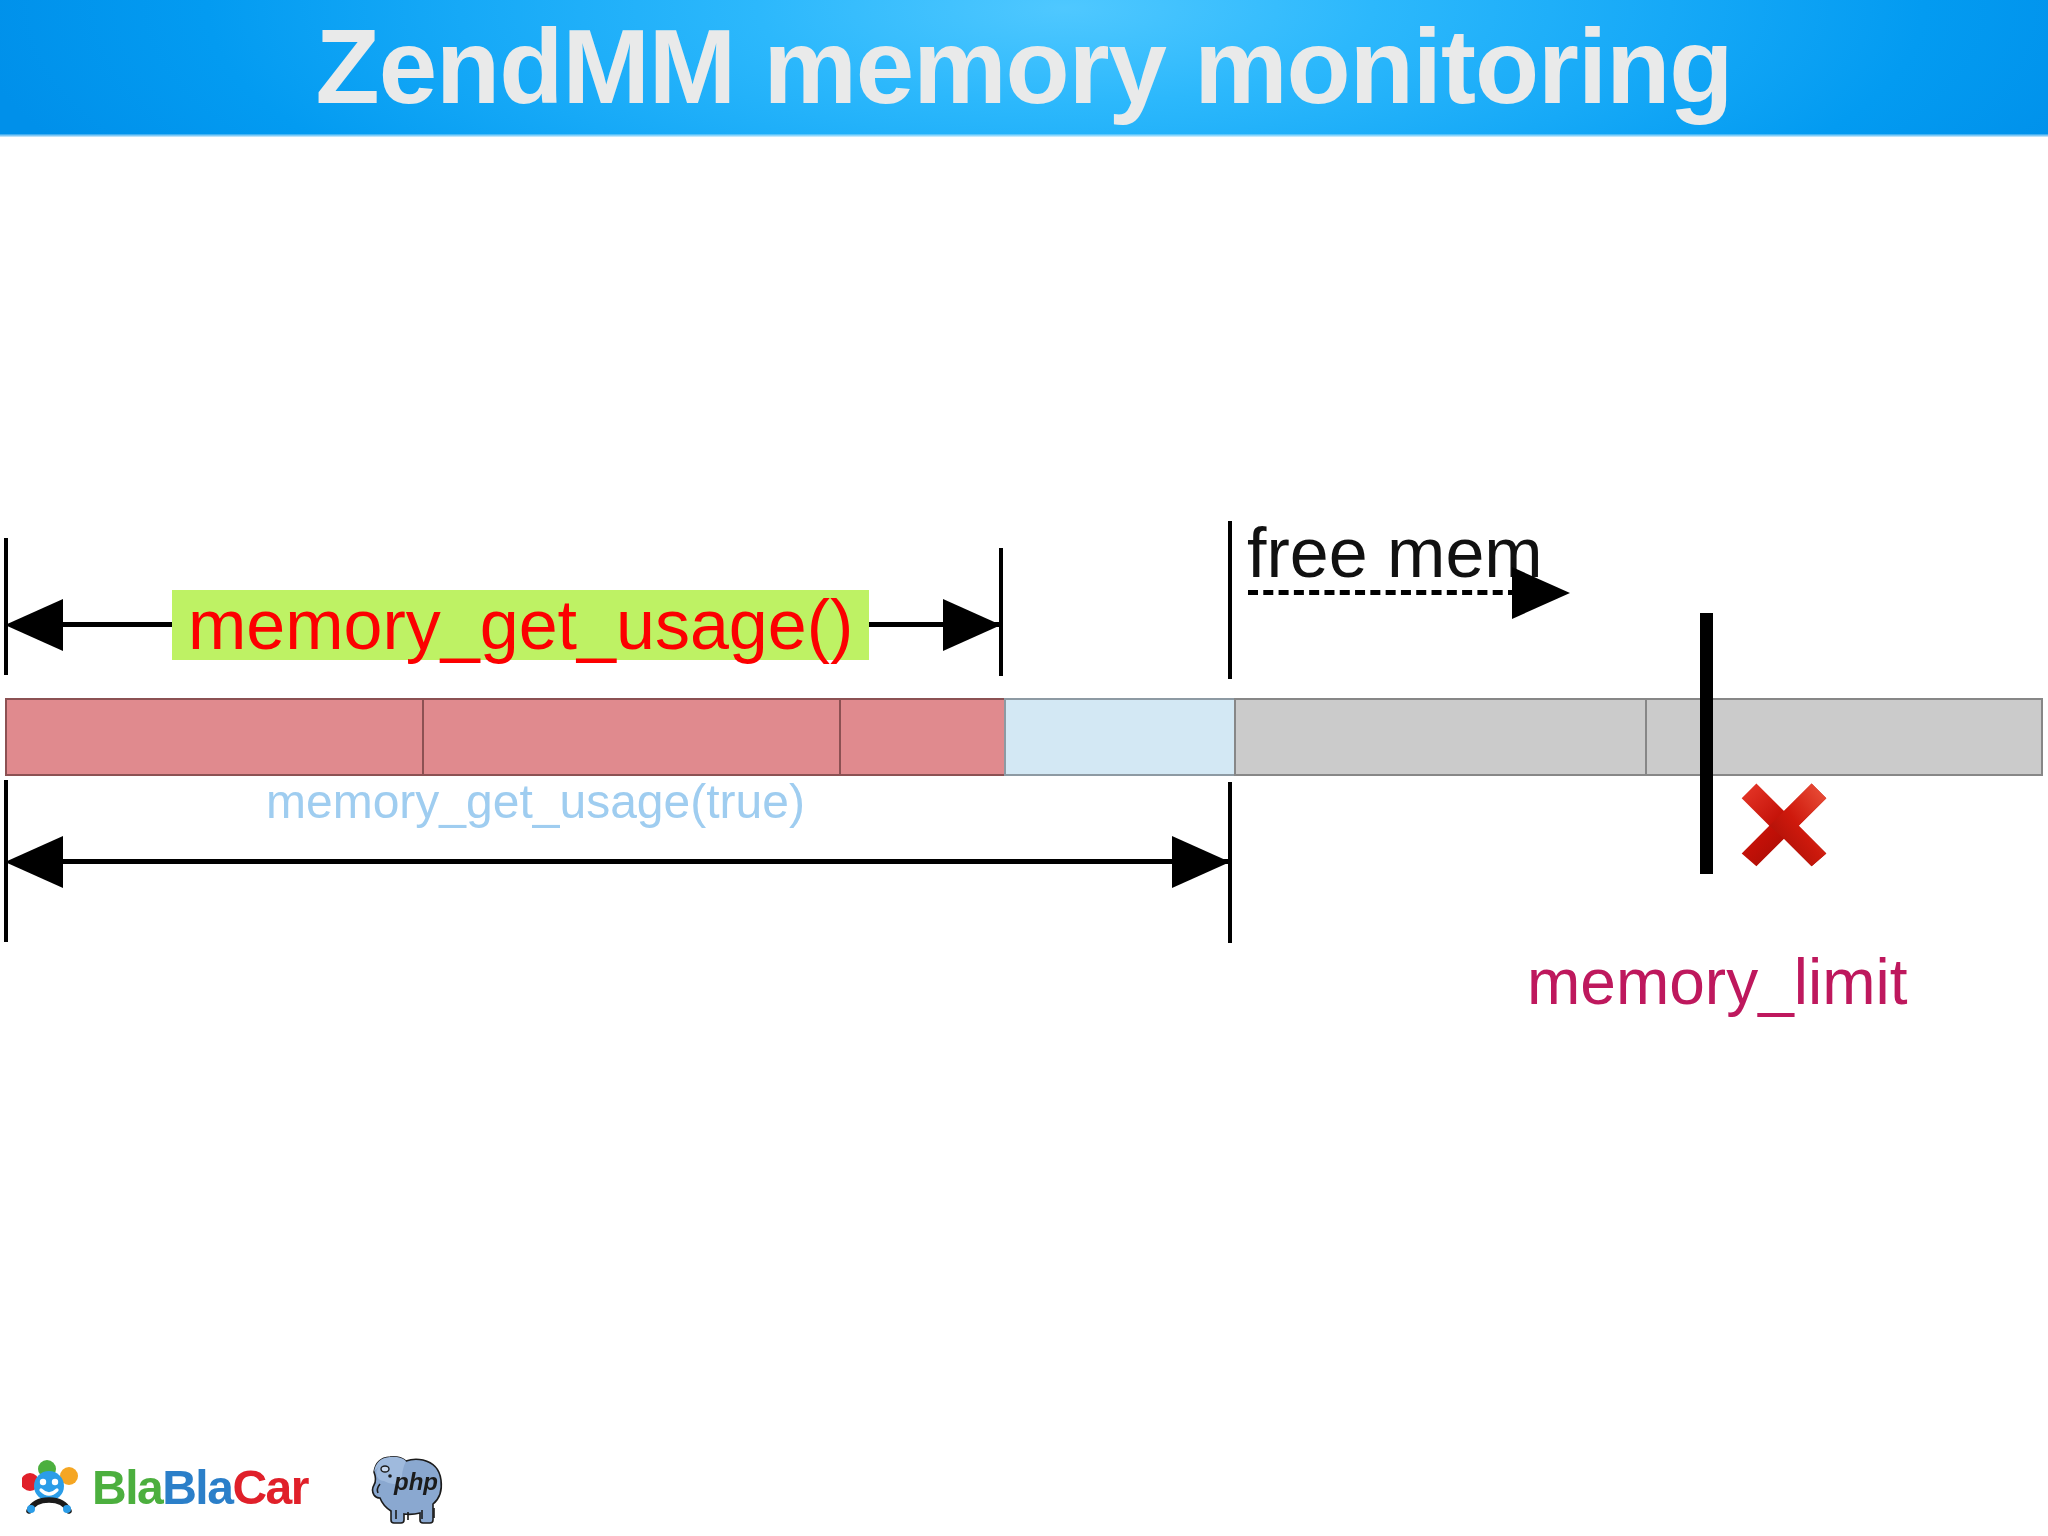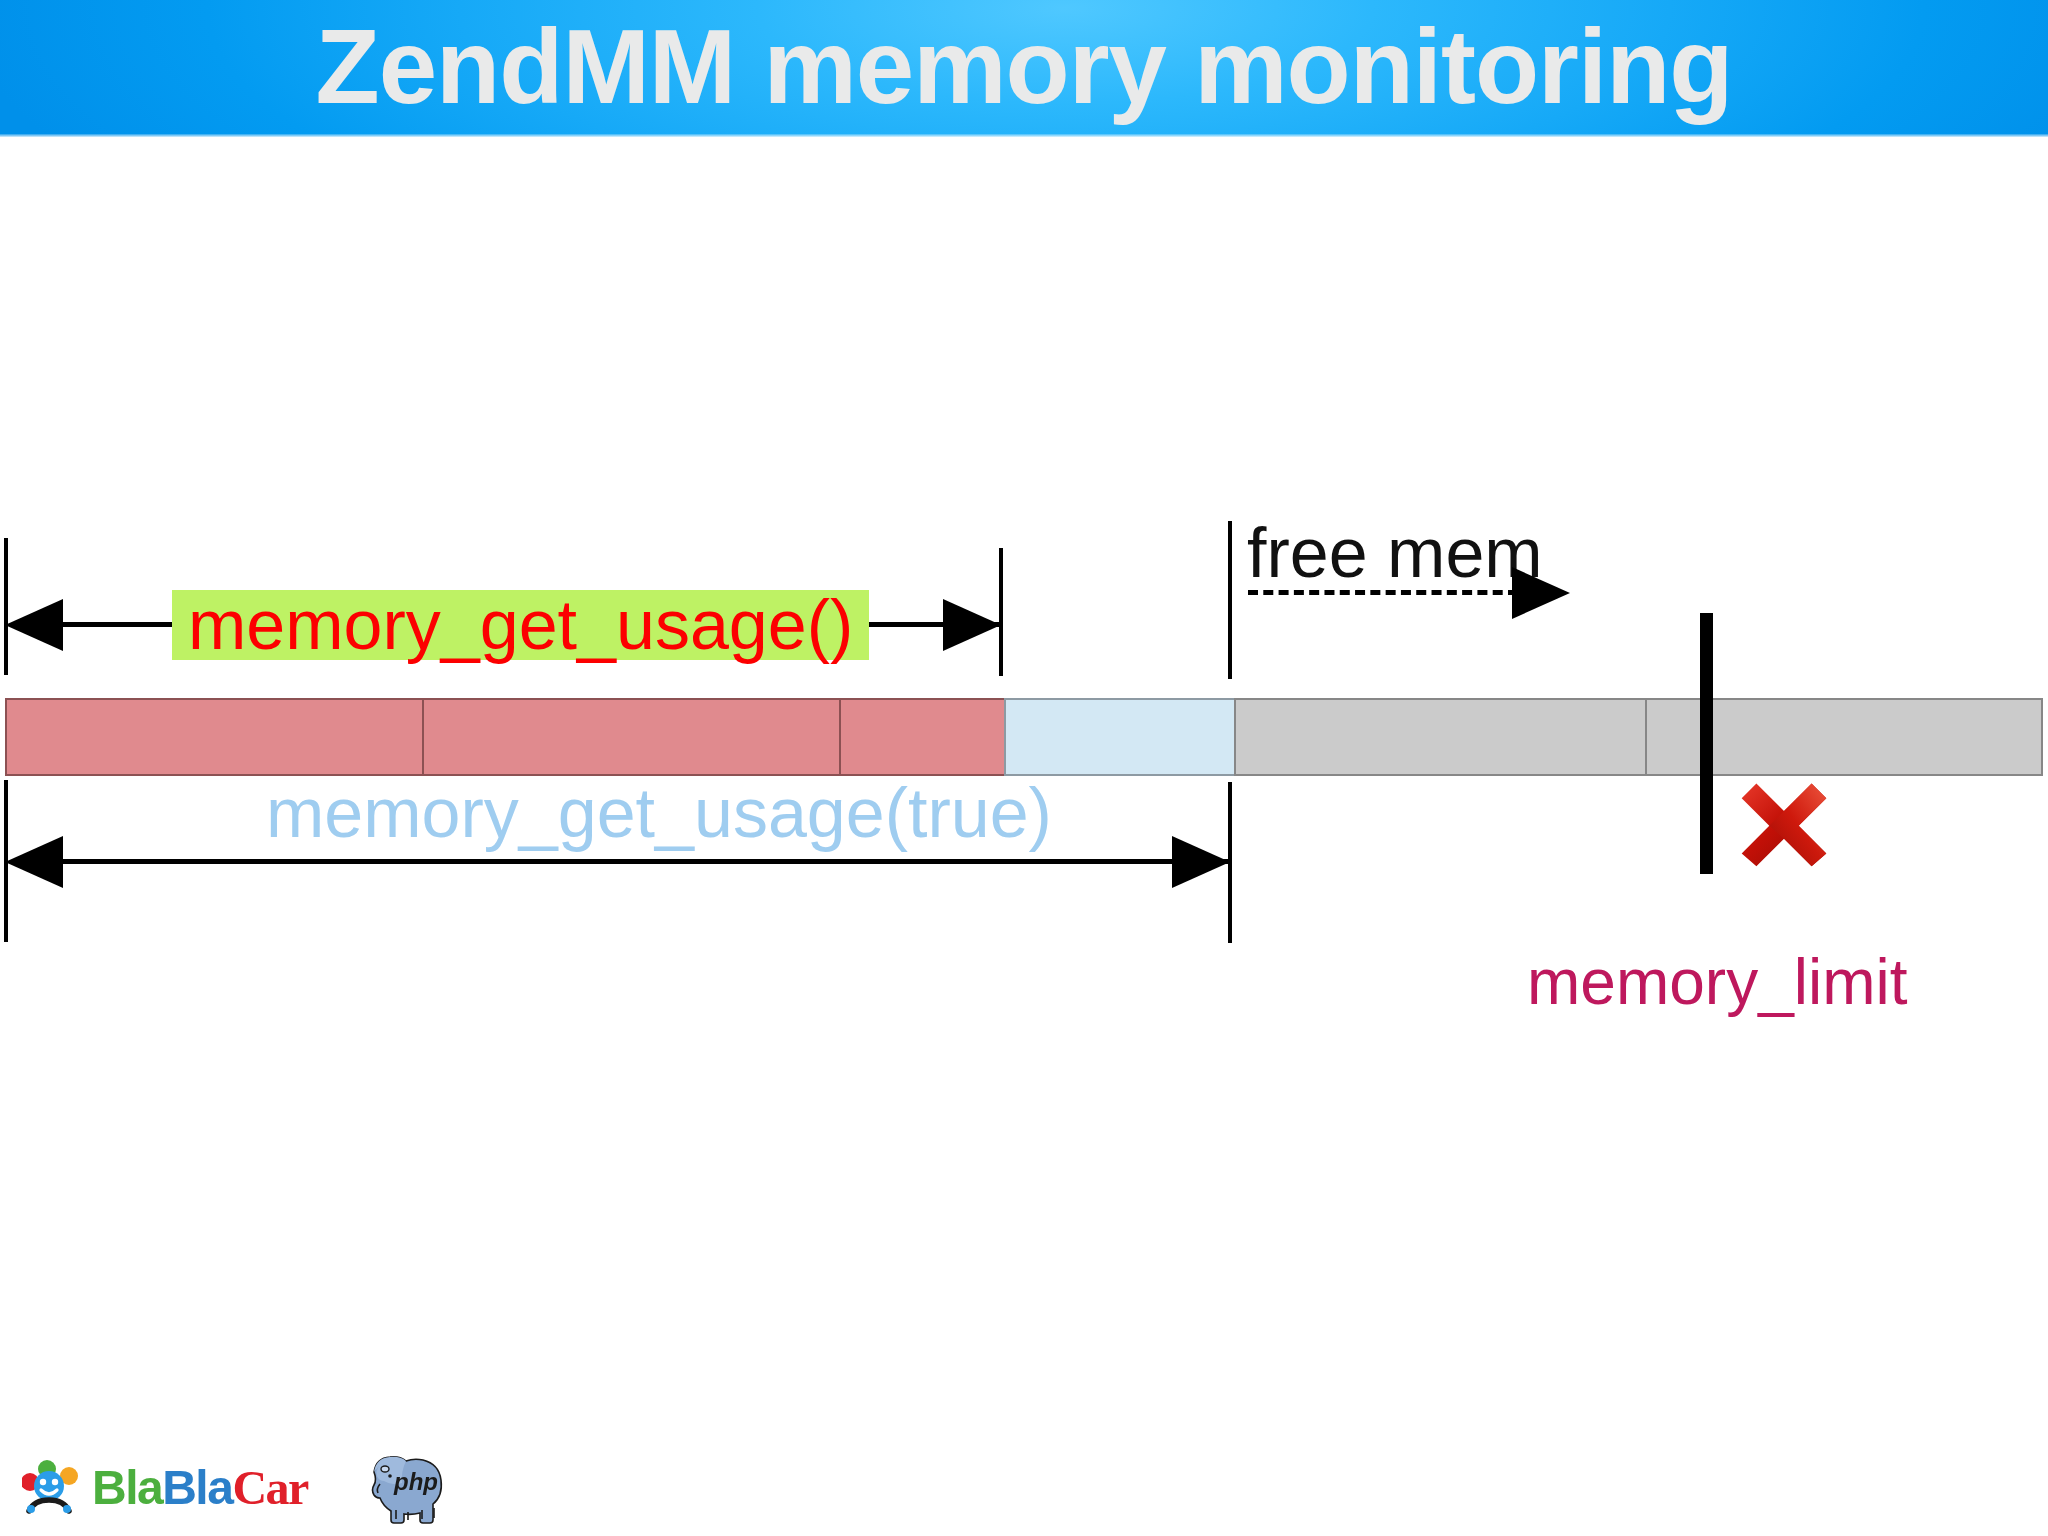--- a/index.html
+++ b/index.html
@@ -101,21 +101,21 @@
   }
   #label-mgu {
     left: 172px; top: 590px;
     font-size: 70px;
     color: #fc0000;
     background: #bef264;
     padding: 0 16px;
   }
   #label-mgu-true {
     left: 250px; top: 778px;
-    font-size: 70px;
+    font-size: 48px;
     color: #9fcdf0;
     background: #ffffff;
     padding: 0 16px;
   }
   #label-free-mem {
     left: 1247px; top: 518px;
     font-size: 70px;
     color: #111111;
   }
   #label-memory-limit {
@@ -158,21 +158,21 @@
   #blablacar-mark { width: 62px; height: 62px; }
   #blablacar-wordmark {
     font-size: 48px;
     font-weight: 700;
     letter-spacing: -1.5px;
     line-height: 1;
     font-family: "Liberation Sans", sans-serif;
   }
   .bc-bla1 { color: #4caf3e; }
   .bc-bla2 { color: #2b7fc9; }
-  .bc-car  { color: #e0202a; font-family: Liberation Serif, serif; }
+  .bc-car  { color: #e0202a; }
   #php-logo { width: 86px; height: 76px; margin-left: 50px; }
 </style>
 </head>
 <body>
 
 <div id="title-bar">
   <div id="title-text">ZendMM memory monitoring</div>
 </div>
 
 <div id="memory-bar">

